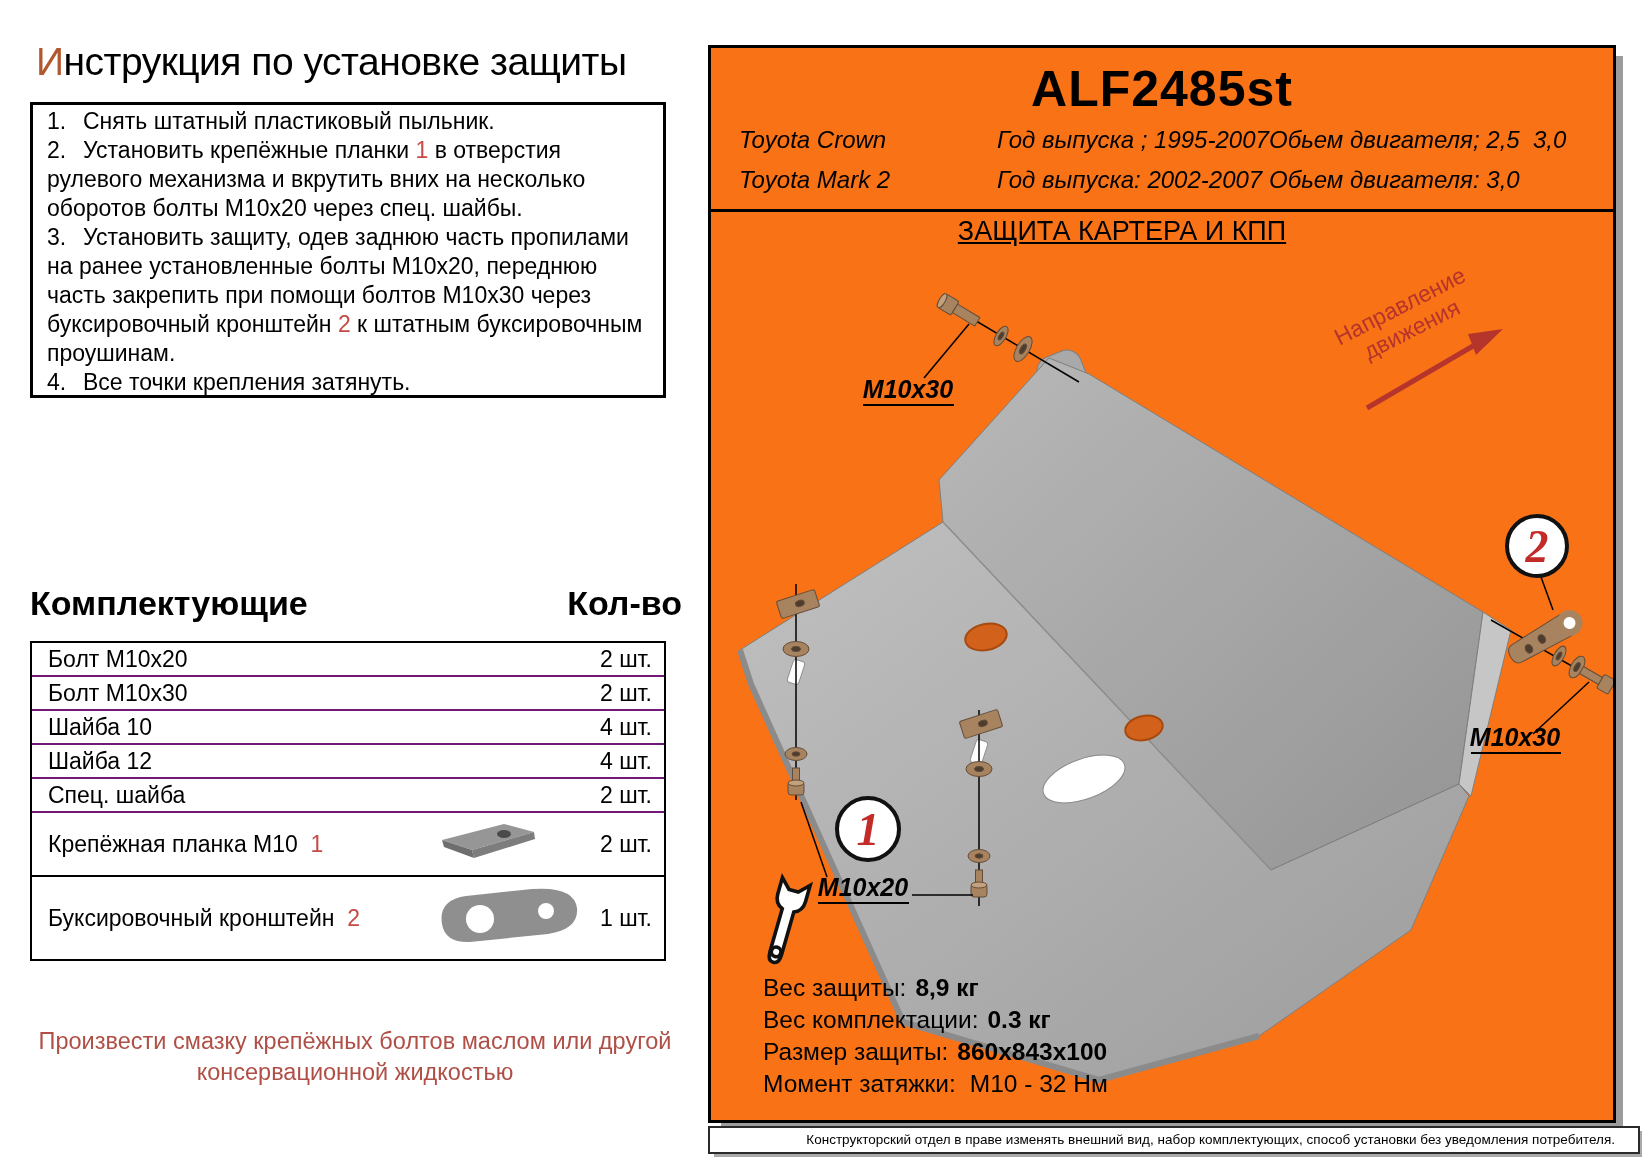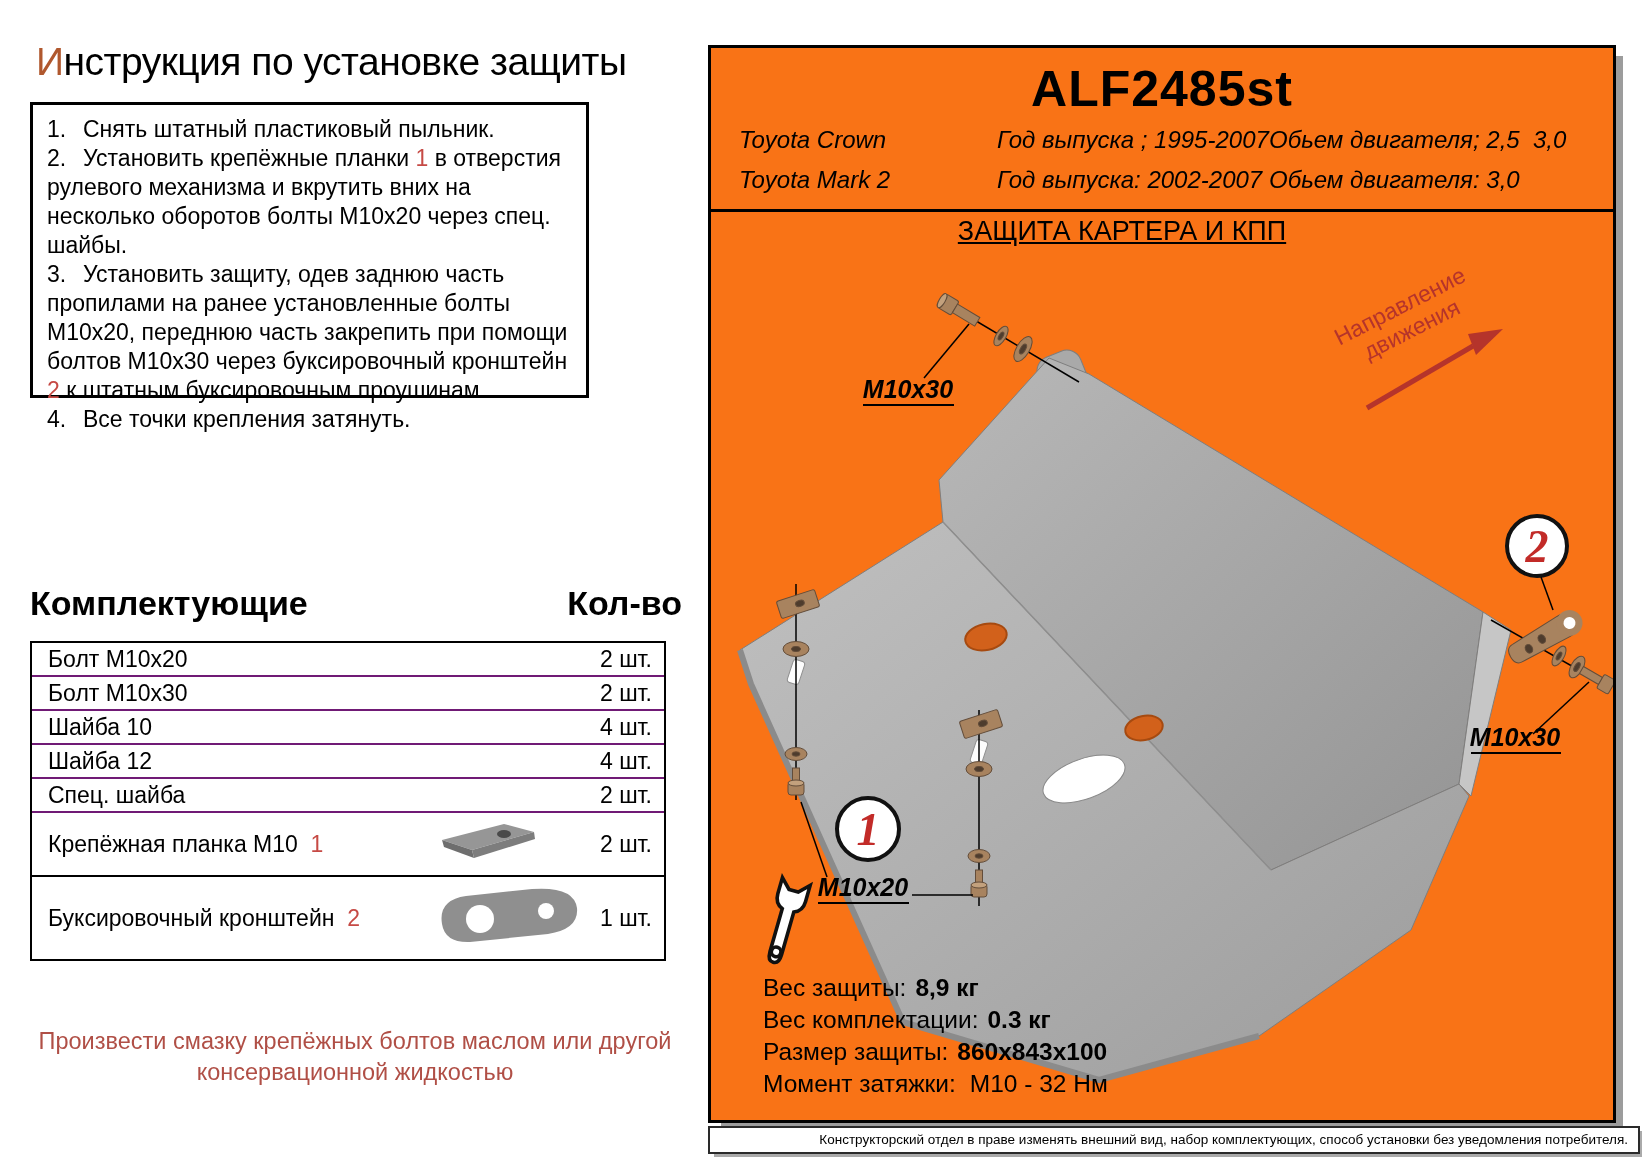--- a/index.html
+++ b/index.html
@@ -3,22 +3,22 @@
 <meta charset="utf-8">
 <style>
   html,body{margin:0;padding:0;background:#fff;}
   .page{position:relative;width:1642px;height:1168px;background:#fff;overflow:hidden;
         font-family:"Liberation Sans",sans-serif;color:#000;}
 
   
   .doc-title{position:absolute;left:36px;top:40px;font-size:39px;letter-spacing:-0.5px;white-space:nowrap;}
   .doc-title .accent{color:#b0582e;}
 
-  .instr-box{position:absolute;left:30px;top:102px;width:559px;height:296px;box-sizing:border-box;
-             border:3px solid #000;padding:10px 10px 0 14px;font-size:23px;line-height:29px;}
+  .instr-box{position:absolute;left:30px;top:102px;width:636px;height:296px;box-sizing:border-box;
+             border:3px solid #000;padding:2px 10px 0 14px;font-size:23px;line-height:29px;}
   .instr-box p{margin:0;}
   .inum{display:inline-block;min-width:36px;}
   .redref{color:#c64a45;}
 
   .parts-head{position:absolute;left:30px;top:584px;width:652px;display:flex;
               justify-content:space-between;font-size:34px;font-weight:bold;}
   .parts-table{position:absolute;left:30px;top:641px;width:636px;box-sizing:border-box;
                border:2px solid #000;font-size:23px;}
   .prow{display:flex;justify-content:space-between;align-items:flex-end;height:34px;
         box-sizing:border-box;border-bottom:2px solid #701a75;padding:0 12px 2px 16px;}
@@ -44,21 +44,21 @@
   .drawing{position:absolute;left:0;top:164px;width:902px;height:908px;}
   .draw-title{position:absolute;top:4px;left:0;width:100%;text-align:center;font-size:27px;}
   .draw-title span{position:relative;left:-40px;text-decoration:underline;}
   svg.draw{position:absolute;left:0;top:10px;}
   .specs{position:absolute;left:52px;top:760px;font-size:24.5px;line-height:32px;}
   .specs .v{font-weight:bold;margin-left:9px;}
   .specs .vn{font-weight:normal;margin-left:14px;}
 
   .disclaimer{position:absolute;left:708px;top:1126px;width:932px;height:28px;box-sizing:border-box;
               border:2px solid #2a2a2a;box-shadow:5px 4px 0 -1px #aaa;background:#fff;
-              font-size:13.5px;line-height:23px;text-align:right;padding-right:10px;}
+              font-size:13.5px;line-height:23px;text-align:right;padding-right:23px;}
 </style>
 </head>
 <body>
 
 <div class="page">
 
   <div class="doc-title"><span class="accent">И</span><span>нструкция по установке защиты</span></div>
 
   <div class="instr-box">
     <p><span class="inum">1.</span><span>Снять штатный пластиковый пыльник.</span><span class="redref"></span><span></span></p>

